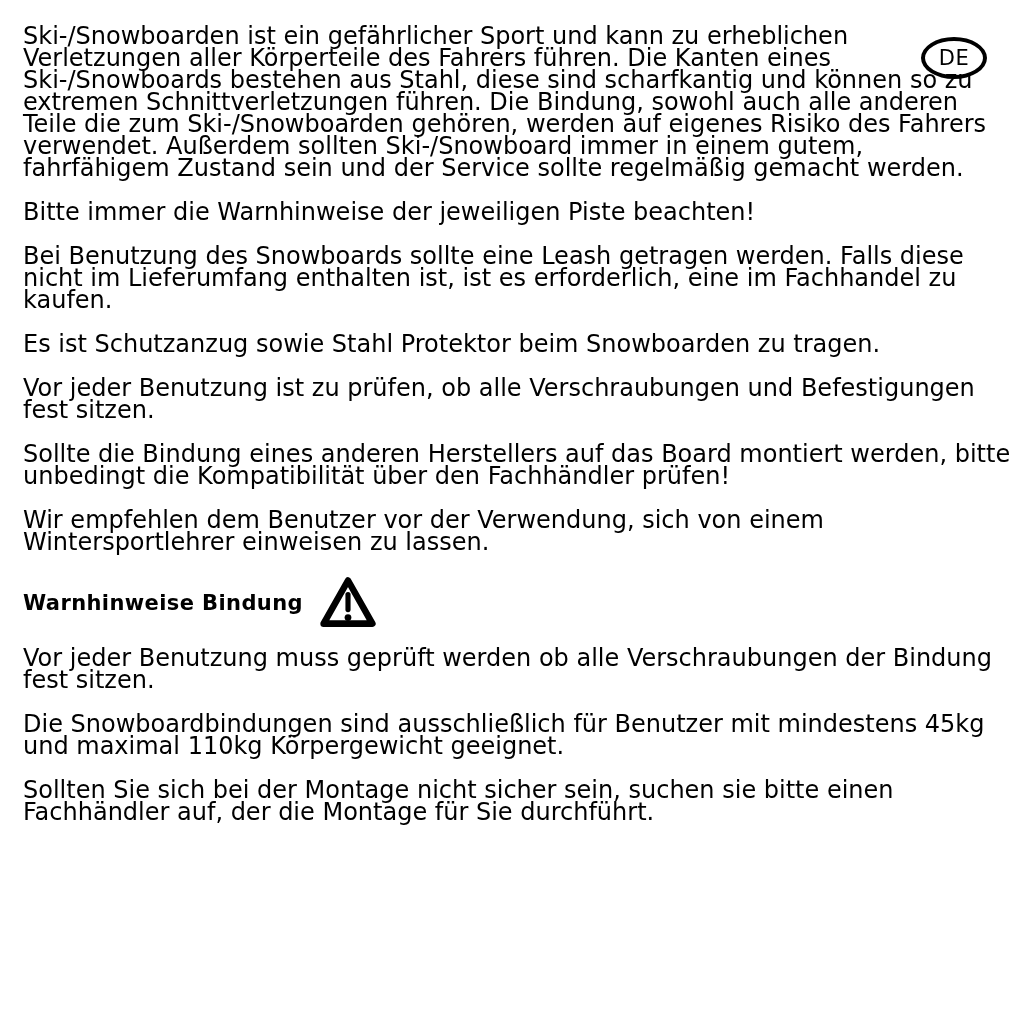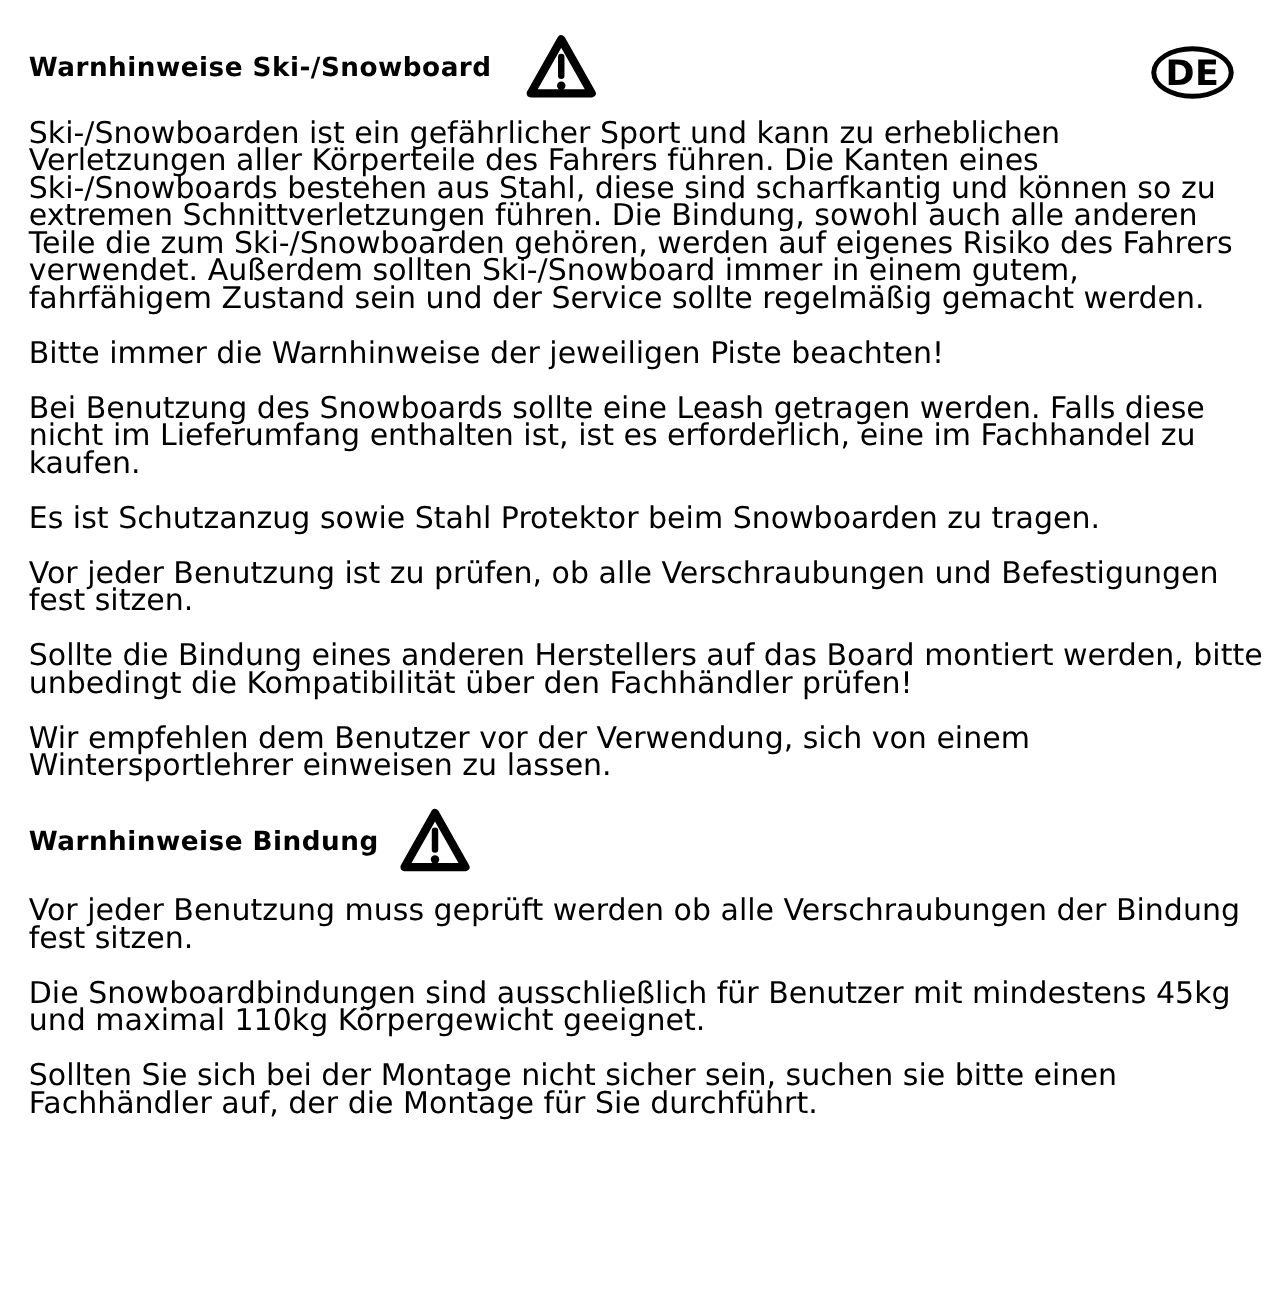--- a/index.html
+++ b/index.html
@@ -58,41 +58,33 @@
     top: 37px;
     right: 40px;
     width: 66px;
     height: 42px;
     border: 4px solid #000000;
     border-radius: 50%;
     box-sizing: border-box;
     display: flex;
     align-items: center;
     justify-content: center;
-    font-size: 28px;
-    font-weight: bold;
+    font-size: 21px;
+    font-weight: normal;
     letter-spacing: 0.5px;
   }
 </style>
 </head>
 <body>
 
 <div class="page">
 
   <div class="lang-badge">DE</div>
 
   <section class="sec1">
-    <div class="heading-row first">
-      <h1>Warnhinweise Ski-/Snowboard</h1>
-      <svg class="warn-icon first" width="60" height="58" viewBox="0 0 64 60" aria-hidden="true">
-        <path d="M32 6 L58 52 L6 52 Z" fill="none" stroke="#000000" stroke-width="7" stroke-linejoin="round"></path>
-        <line x1="32" y1="21" x2="32" y2="37" stroke="#000000" stroke-width="5.5" stroke-linecap="round"></line>
-        <circle cx="32" cy="45.5" r="3.6" fill="#000000"></circle>
-      </svg>
-    </div>
 
     <p class="body-text">Ski-/Snowboarden ist ein gefährlicher Sport und kann zu erheblichen Verletzungen aller Körperteile des Fahrers führen. Die Kanten eines Ski-/Snowboards bestehen aus Stahl, diese sind scharfkantig und können so zu extremen Schnittverletzungen führen. Die Bindung, sowohl auch alle anderen Teile die zum Ski-/Snowboarden gehören, werden auf eigenes Risiko des Fahrers verwendet. Außerdem sollten Ski-/Snowboard immer in einem gutem, fahrfähigem Zustand sein und der Service sollte regelmäßig gemacht werden.</p>
     <p class="body-text">Bitte immer die Warnhinweise der jeweiligen Piste beachten!</p>
     <p class="body-text">Bei Benutzung des Snowboards sollte eine Leash getragen werden. Falls diese nicht im Lieferumfang enthalten ist, ist es erforderlich, eine im Fachhandel zu kaufen.</p>
     <p class="body-text">Es ist Schutzanzug sowie Stahl Protektor beim Snowboarden zu tragen.</p>
     <p class="body-text">Vor jeder Benutzung ist zu prüfen, ob alle Verschraubungen und Befestigungen fest sitzen.</p>
     <p class="body-text">Sollte die Bindung eines anderen Herstellers auf das Board montiert werden, bitte unbedingt die Kompatibilität über den Fachhändler prüfen!</p>
     <p class="body-text">Wir empfehlen dem Benutzer vor der Verwendung, sich von einem Wintersportlehrer einweisen zu lassen.</p>
   </section>
 

